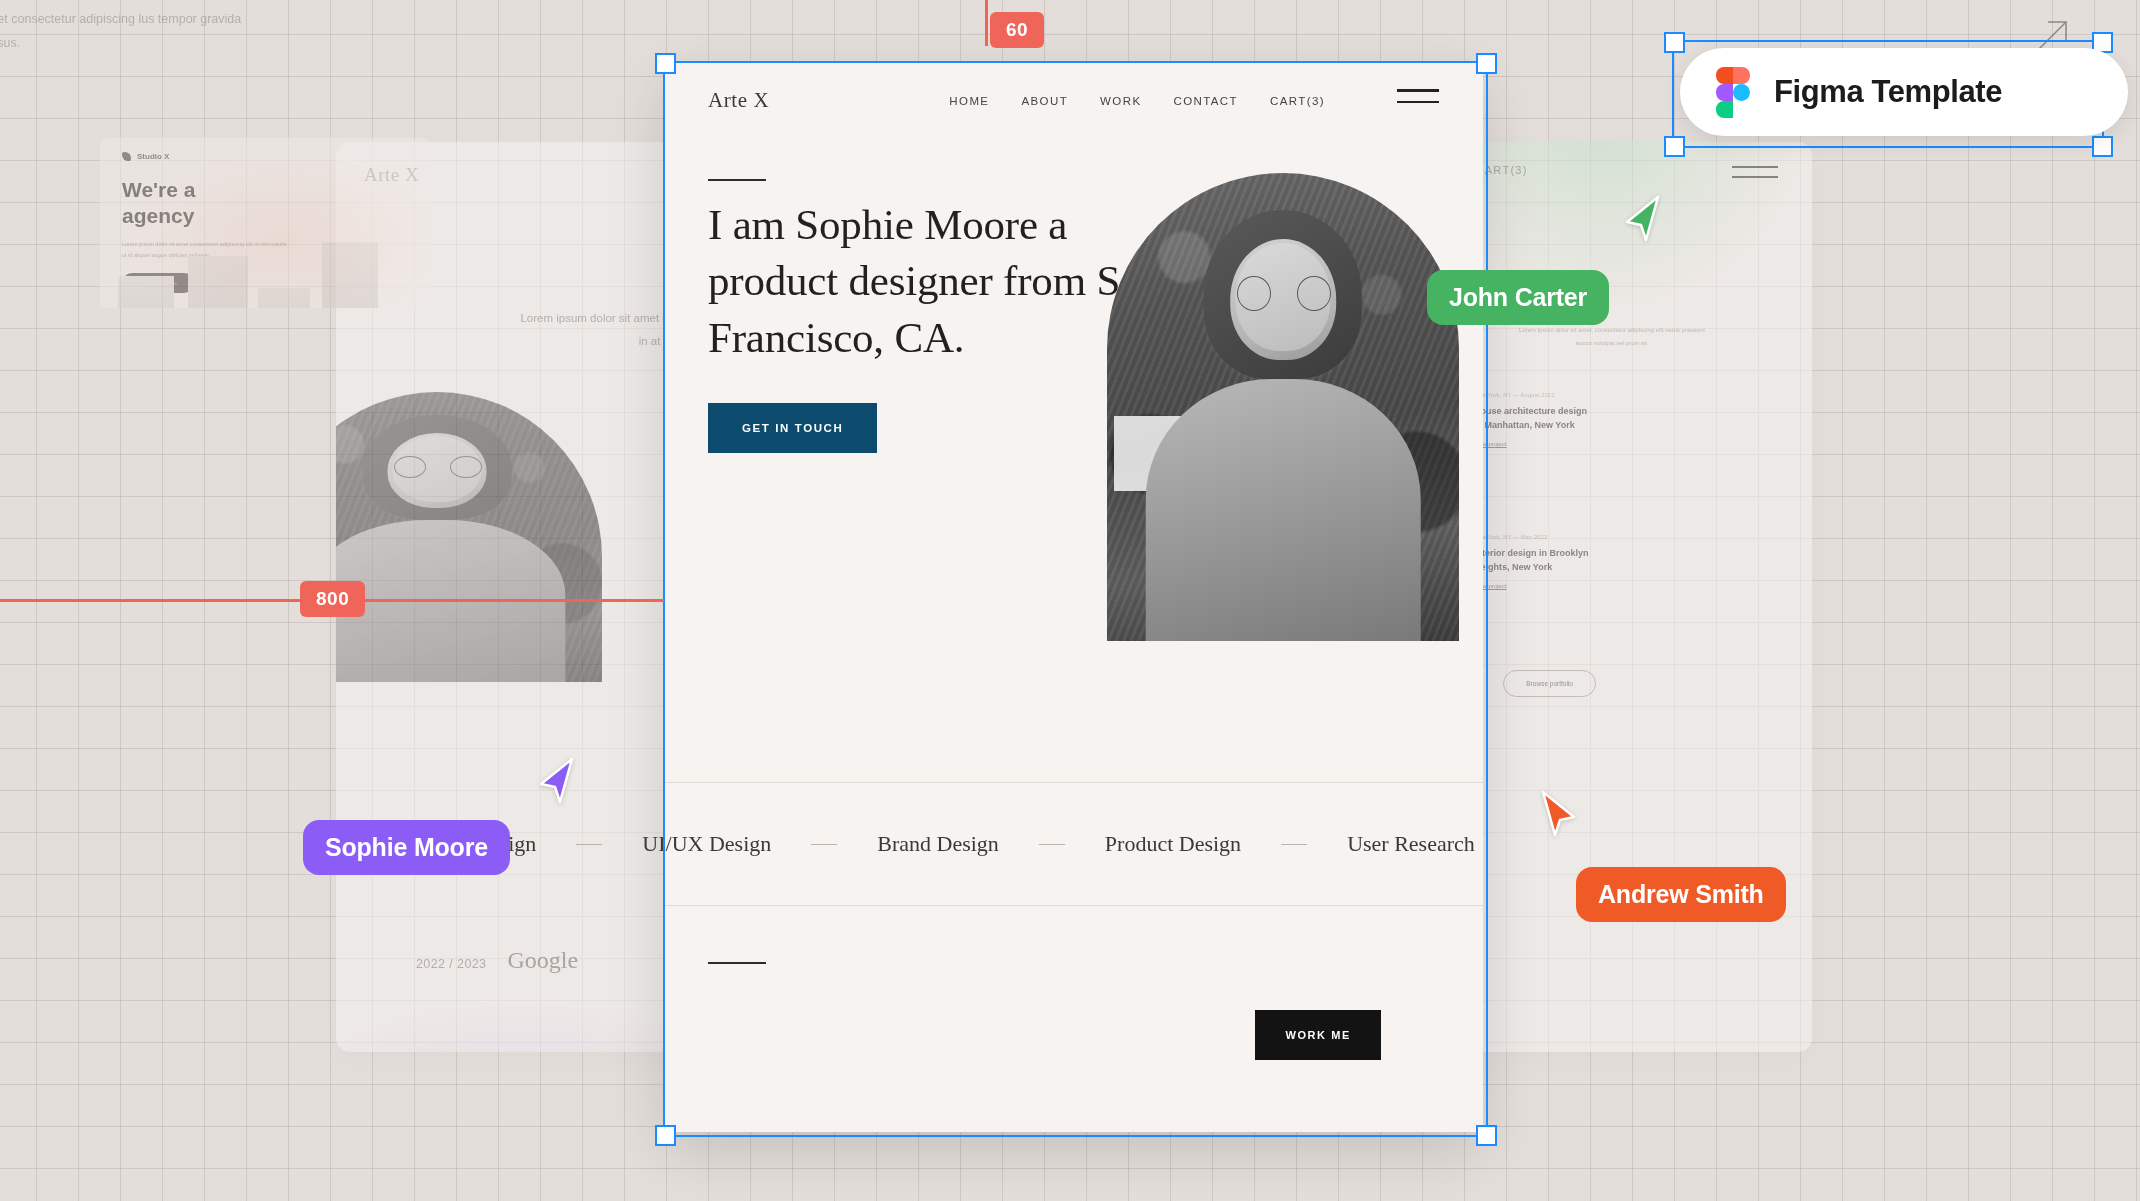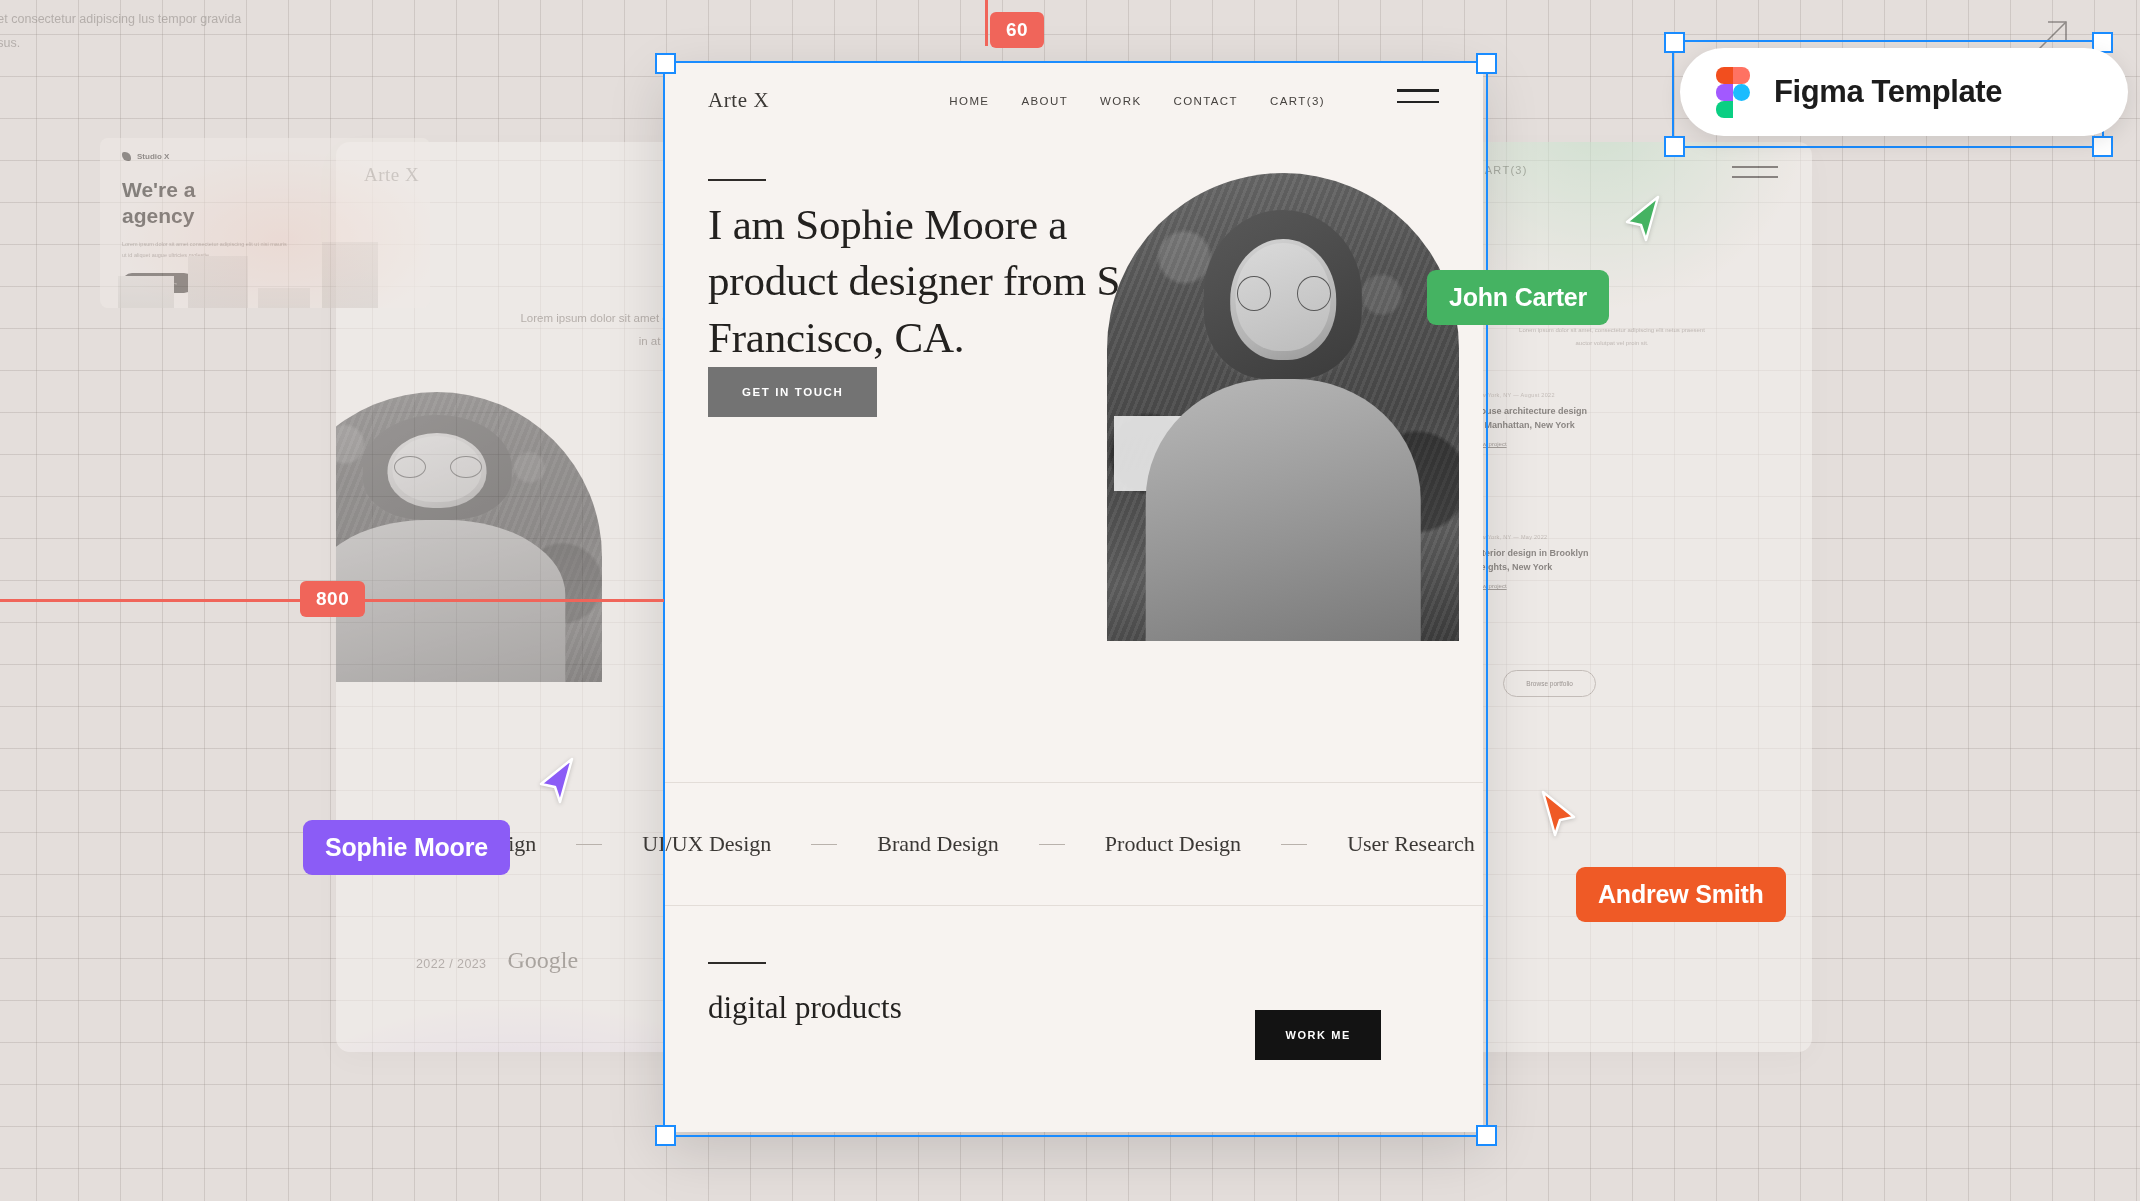--- a/index.html
+++ b/index.html
@@ -96,22 +96,22 @@
   .m-links{display:flex;gap:32px;margin-left:180px;font-size:11.5px;letter-spacing:1.4px;color:#46423f;}
   .m-burger{margin-left:auto;width:42px;}
   .m-burger span{display:block;height:2.5px;background:#222;margin-bottom:9px;}
 
   
   .hero{position:relative;padding:0 44px;}
   .rule{width:58px;height:1.6px;background:#2e2b29;margin:66px 0 16px 0;}
   .hero h1{font-family:"Liberation Serif",serif;font-weight:400;font-size:43px;
            line-height:1.32;color:#23211f;margin:0;width:470px;letter-spacing:-.2px;}
   .hero p{font-size:12.5px;color:#6b6561;line-height:2.05;margin:26px 0 0 0;width:400px;}
-  .cta{display:inline-block;background:#737373;color:#fff;font-size:11.5px;font-weight:bold;
-       letter-spacing:1.6px;padding:19px 34px;}
+  .cta{display:inline-block;background:#0c4a6e;color:#fff;font-size:11.5px;font-weight:bold;
+       letter-spacing:1.6px;padding:19px 34px;margin-top:36px;}
   .hero-photo{position:absolute;right:24px;top:-6px;width:352px;height:468px;
        border-radius:176px 176px 0 0;overflow:hidden;}
 
   
   .marquee{position:absolute;left:0;right:0;top:720px;height:122px;
            border-top:1px solid #e3ddd8;border-bottom:1px solid #e3ddd8;
            display:flex;align-items:center;}
   .marquee .track{display:flex;align-items:center;gap:40px;white-space:nowrap;
            font-family:"Liberation Serif",serif;font-size:22px;color:#3b3835;margin-left:-190px;}
   .marquee .dash{width:26px;height:1px;background:#b9b2ac;display:inline-block;}
@@ -171,21 +171,21 @@
   #figChip .flogo .c{left:0;top:17px;background:#a259ff;border-radius:8px 0 0 8px;}
   #figChip .flogo .d{left:17px;top:17px;background:#1abcfe;border-radius:50%;}
   #figChip .flogo .e{left:0;top:34px;background:#0acf83;border-radius:8px 0 0 8px;}
   #figChip .ftxt{font-size:31px;font-weight:bold;color:#1c1c1c;letter-spacing:-.4px;}
   .fig-sel{position:absolute;left:1672px;top:40px;width:428px;height:104px;border:2.5px solid #1a8cff;}
 
   
   .cursor{position:absolute;width:0;height:0;}
   .cursor svg{display:block;filter:drop-shadow(0 1px 2px rgba(0,0,0,.18));}
   .nametag{position:absolute;color:#fff;font-size:25px;font-weight:bold;
-     border-radius:9px;padding:13px 22px;white-space:nowrap;letter-spacing:-.2px;}
+     border-radius:16px;padding:13px 22px;white-space:nowrap;letter-spacing:-.2px;}
 </style>
 </head>
 <body>
 
 <div id="canvas"></div>
 
 <div class="card ghost" id="leftCard">
   <div class="lc-nav">
     <div class="lc-logo">Arte X</div>
     <div class="lc-links">
@@ -332,21 +332,20 @@
       <span class="dash"></span>
       <span>Product Design</span>
       <span class="dash"></span>
       <span>User Research</span>
     </div>
   </div>
 
   <div class="bottom">
     <div class="rule2"></div>
     <h2>
-      <div>digital products</div>
     </h2>
     <div class="aboutme">WORK ME</div>
   </div>
 </div>
 
 <div class="sel-border"></div>
 <div class="handle" style="left:655px;top:53px;"></div>
 <div class="handle" style="left:1476px;top:53px;"></div>
 <div class="handle" style="left:655px;top:1125px;"></div>
 <div class="handle" style="left:1476px;top:1125px;"></div>

